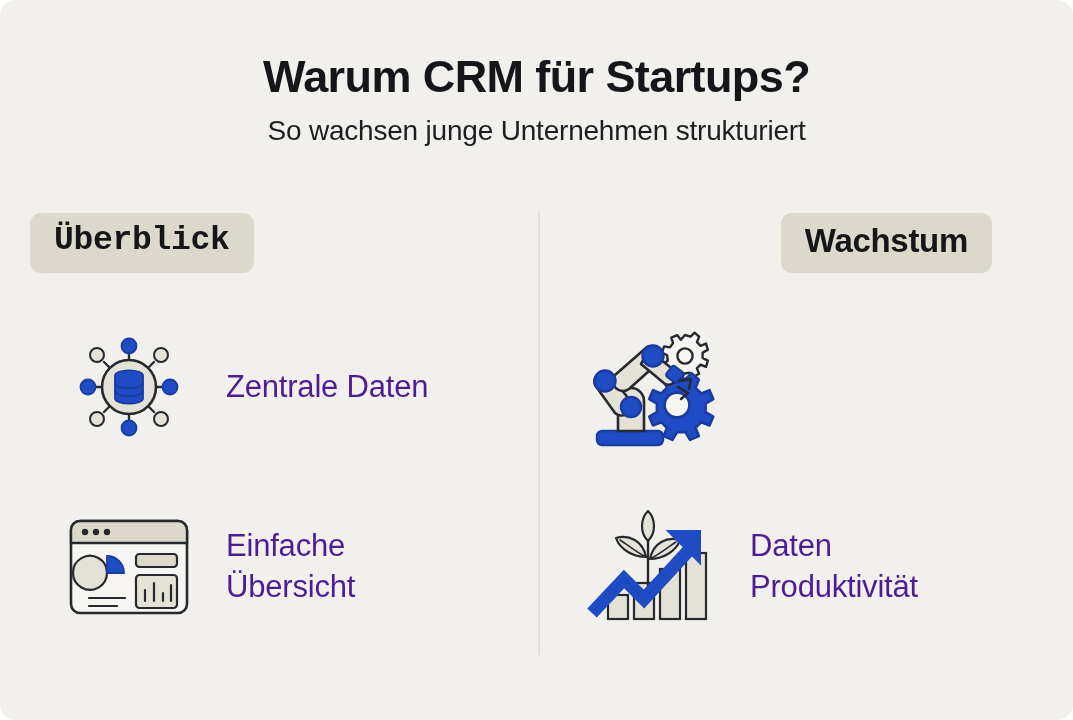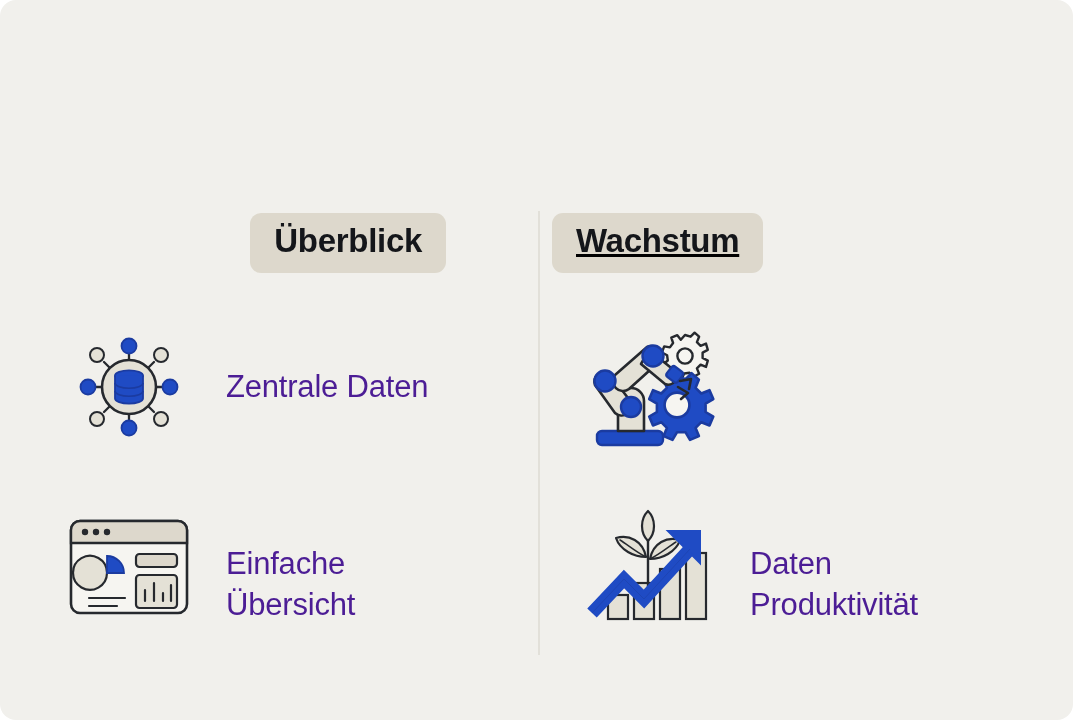--- a/index.html
+++ b/index.html
@@ -59,43 +59,43 @@
   
   .col {
     position: absolute;
     top: 213px;
     width: 500px;
   }
   .col-left  { left: 30px; }
   .col-right { left: 552px; }
 
   .badge-wrap { display: flex; }
-  .col-left  .badge-wrap { justify-content: flex-end; padding-right: 84px; }
-  .col-right .badge-wrap { justify-content: flex-start; padding-right: 60px; text-decoration: underline; }
+  .col-left  .badge-wrap { justify-content: flex-start; padding-right: 84px; font-family: Liberation Mono, monospace; }
+  .col-right .badge-wrap { justify-content: flex-end; padding-right: 60px; }
 
   .badge {
     display: inline-block;
     background: #DDD8CC;
     border-radius: 11px;
     padding: 10px 24px 13px;
     font-size: 33px;
     font-weight: 700;
     color: #14161A;
     letter-spacing: -0.3px;
     line-height: 1.12;
   }
 
   
   .feature {
     display: flex;
     align-items: center;
     gap: 26px;
   }
   .feature-1 { margin-top: 43px; }
-  .feature-2 { margin-top: 50px; align-items: flex-end; }
+  .feature-2 { margin-top: 50px; }
 
   .col-left  .feature { padding-left: 28px; }
   .col-right .feature { padding-left: 30px; }
 
   .icon-box {
     width: 142px;
     height: 142px;
     flex: 0 0 142px;
     display: flex;
     align-items: center;
@@ -114,20 +114,24 @@
     letter-spacing: -0.2px;
     line-height: 1.32;
     white-space: pre-line;
   }
 </style>
 </head>
 <body>
 
 <div class="card">
 
+  <div class="header">
+    <div class="title">Warum CRM für Startups?</div>
+    <div class="subtitle">So wachsen junge Unternehmen strukturiert</div>
+  </div>
 
   <div class="divider"></div>
 
   <div class="col col-left">
 
     <div class="badge-wrap">
       <span class="badge">Überblick</span>
     </div>
 
     <div class="feature feature-1">

